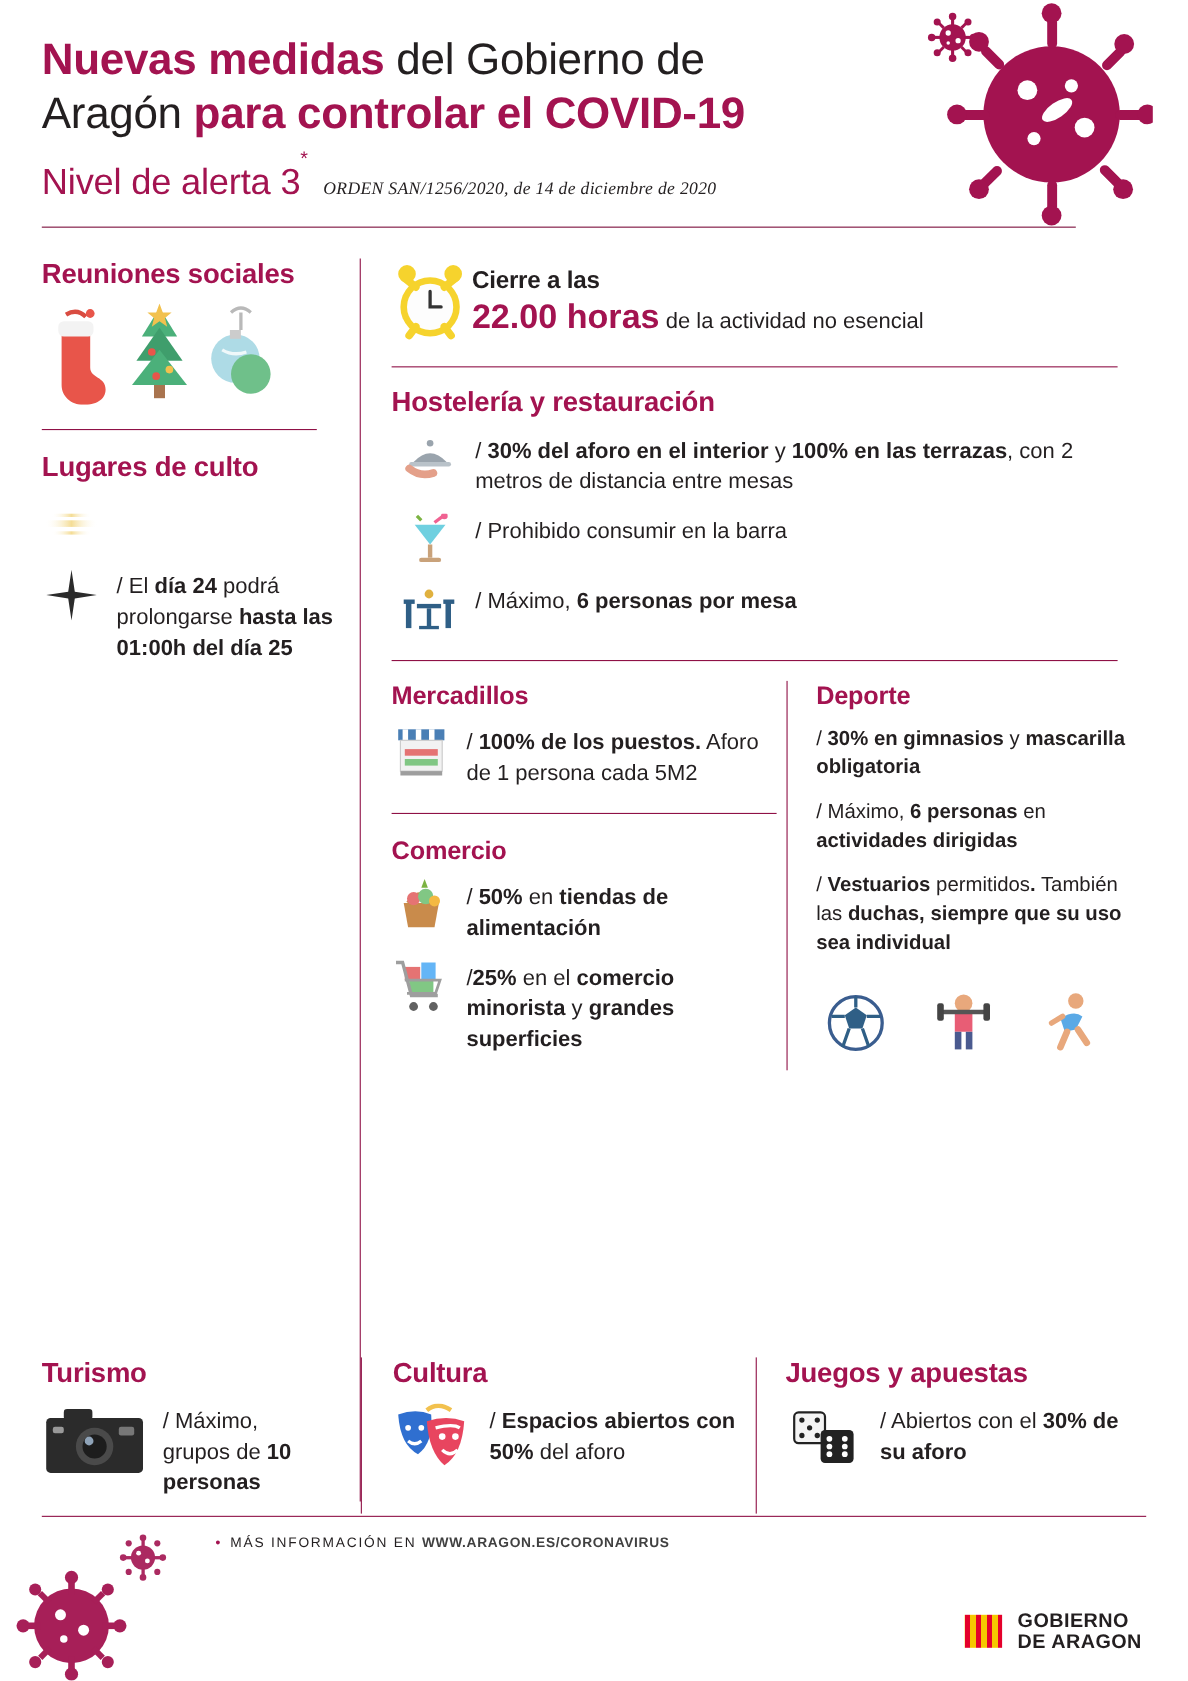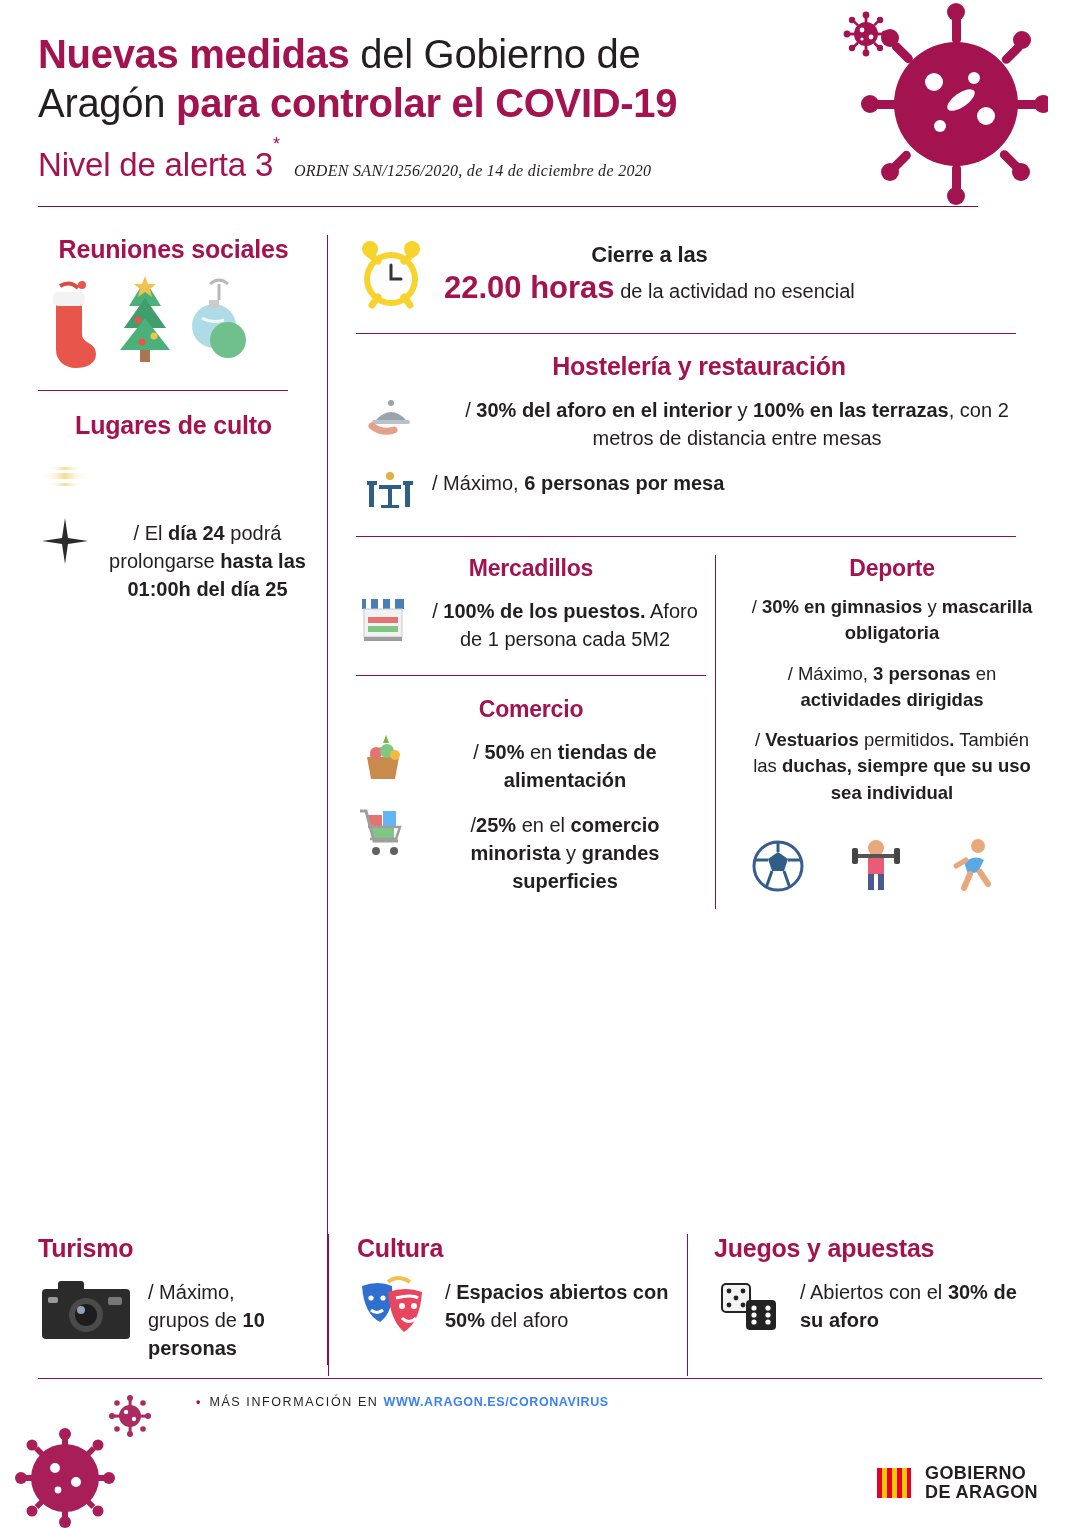--- a/index.html
+++ b/index.html
@@ -90,21 +90,20 @@
     top: 10px;
     width: 48px;
     height: 48px;
   }
 
   
   .content {
     display: flex;
     margin-top: 20px;
     height: 1130px;
-    text-align: center;
   }
   .col-left {
     width: 290px;
     padding-right: 18px;
     box-sizing: border-box;
     border-right: 1.5px solid #8f1146;
   }
   .col-right {
     flex: 1;
     padding-left: 28px;
@@ -150,21 +149,21 @@
     align-items: flex-end;
     gap: 40px;
     margin: 18px 0 0 8px;
     height: 70px;
   }
 
   
   .closing {
     display: flex;
     align-items: center;
-    gap: 18px;
+    gap: 3px;
     margin-bottom: 6px;
   }
   .closing-text .l1 {
     font-size: 22px;
     font-weight: 700;
     color: #231f20;
     letter-spacing: -0.2px;
   }
   .closing-text .l2 {
     margin-top: 2px;
@@ -246,21 +245,21 @@
   }
   .more-info {
     margin: 16px 0 0 196px;
     font-size: 12.5px;
     letter-spacing: 1px;
     color: #231f20;
     font-weight: 700;
   }
   .more-info .dot { color: #a31350; margin-right: 8px;}
   .more-info .plain { font-weight: 400; letter-spacing: 1.6px;}
-  .more-info .url { color: #3b82f6; letter-spacing: 0.6px;}
+  .more-info .url { color: #404040; letter-spacing: 0.6px;}
 
   .gob-logo {
     position: absolute;
     right: 42px;
     bottom: 26px;
     display: flex;
     align-items: center;
     gap: 14px;
   }
   .gob-flag {
@@ -457,20 +456,33 @@
             <svg width="46" height="44" viewBox="0 0 46 44">
               <path d="M8 24 q15 -16 30 0 Z" fill="#9aa4ad"></path>
               <rect x="4" y="24" width="38" height="4" rx="2" fill="#b9c2c9"></rect>
               <circle cx="23" cy="7" r="3" fill="#9aa4ad"></circle>
               <path d="M4 30 q10 8 22 4" stroke="#e4a08a" stroke-width="7" fill="none" stroke-linecap="round"></path>
             </svg>
           </div>
           <div class="txt">/ <b>30% del aforo en el interior</b> y <b>100% en las terrazas</b>, con 2 metros de distancia entre mesas</div>
         </div>
 
+        <div class="item">
+          <div class="ico">
+            <svg width="44" height="48" viewBox="0 0 44 48">
+              <polygon points="8,10 36,10 22,28" fill="#6fd0e0"></polygon>
+              <rect x="20" y="28" width="4" height="12" fill="#c9a27a"></rect>
+              <rect x="12" y="40" width="20" height="4" rx="2" fill="#c9a27a"></rect>
+              <path d="M26 8 l8 -6" stroke="#f06292" stroke-width="3"></path>
+              <circle cx="35" cy="2" r="3" fill="#f06292"></circle>
+              <path d="M14 6 l-4 -4" stroke="#7cb342" stroke-width="3"></path>
+            </svg>
+          </div>
+          <div class="txt">/ Prohibido consumir en la barra</div>
+        </div>
 
         <div class="item">
           <div class="ico">
             <svg width="52" height="44" viewBox="0 0 52 44">
               <rect x="4" y="14" width="5" height="24" fill="#2f5f86"></rect>
               <rect x="2" y="12" width="10" height="4" fill="#2f5f86"></rect>
               <rect x="40" y="14" width="5" height="24" fill="#2f5f86"></rect>
               <rect x="38" y="12" width="10" height="4" fill="#2f5f86"></rect>
               <rect x="14" y="16" width="22" height="4" fill="#2f5f86"></rect>
               <rect x="23" y="20" width="4" height="18" fill="#2f5f86"></rect>
@@ -539,21 +551,21 @@
             </div>
             <div class="txt">/<b>25%</b> en el <b>comercio minorista</b> y <b>grandes superficies</b></div>
           </div>
 
         </div>
 
         <div class="sub-right">
           <h2 class="sec small">Deporte</h2>
 
           <p class="body">/ <b>30% en gimnasios</b> y <b>mascarilla obligatoria</b></p>
-          <p class="body">/ Máximo, <b>3 personas</b> en <b>actividades dirigidas</b></p>
+          <p class="body">/ Máximo, <b>6 personas</b> en <b>actividades dirigidas</b></p>
           <p class="body">/ <b>Vestuarios</b> permitidos<b>.</b> También las <b>duchas, siempre que su uso sea individual</b></p>
 
           <div class="sport-icons">
             <svg width="56" height="56" viewBox="0 0 56 56">
               <circle cx="28" cy="28" r="24" fill="#ffffff" stroke="#3a5d8f" stroke-width="3"></circle>
               <polygon points="28,14 38,21 34,33 22,33 18,21" fill="#2f5f86"></polygon>
               <path d="M28 4 v10 M6 22 l12 0 M50 22 l-12 0 M16 50 l6 -17 M40 50 l-6 -17" stroke="#2f5f86" stroke-width="3" fill="none"></path>
             </svg>
             <svg width="60" height="58" viewBox="0 0 60 58">
               <circle cx="30" cy="12" r="8" fill="#e8a87c"></circle>

